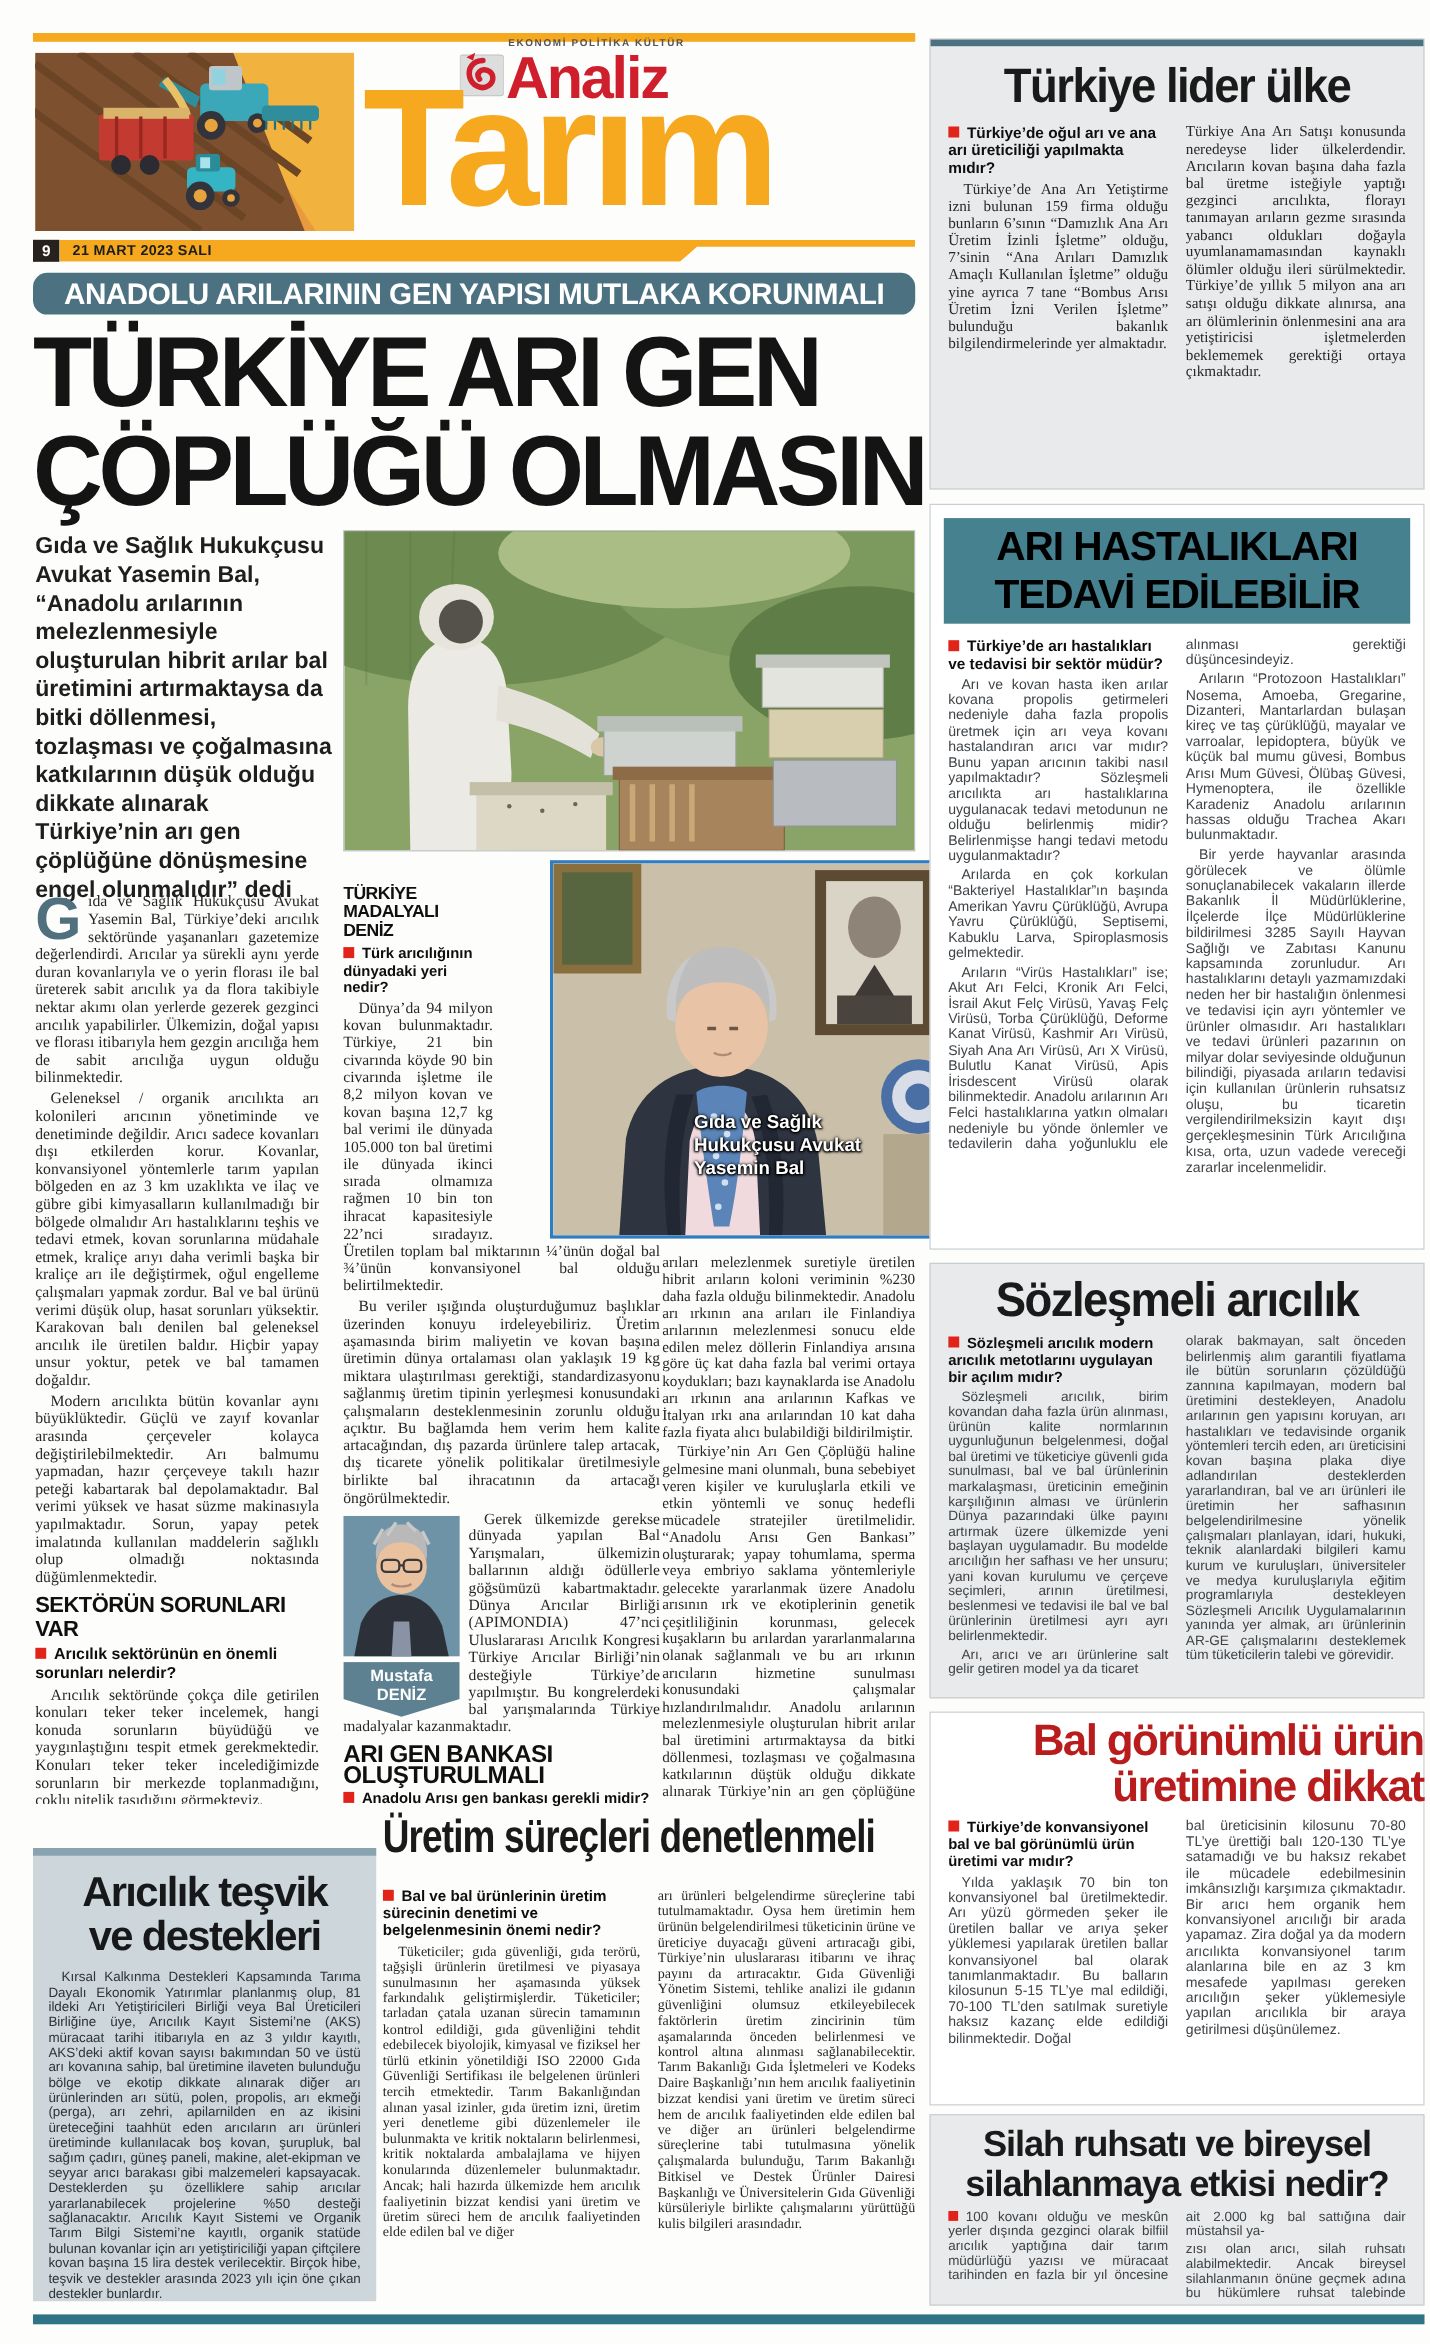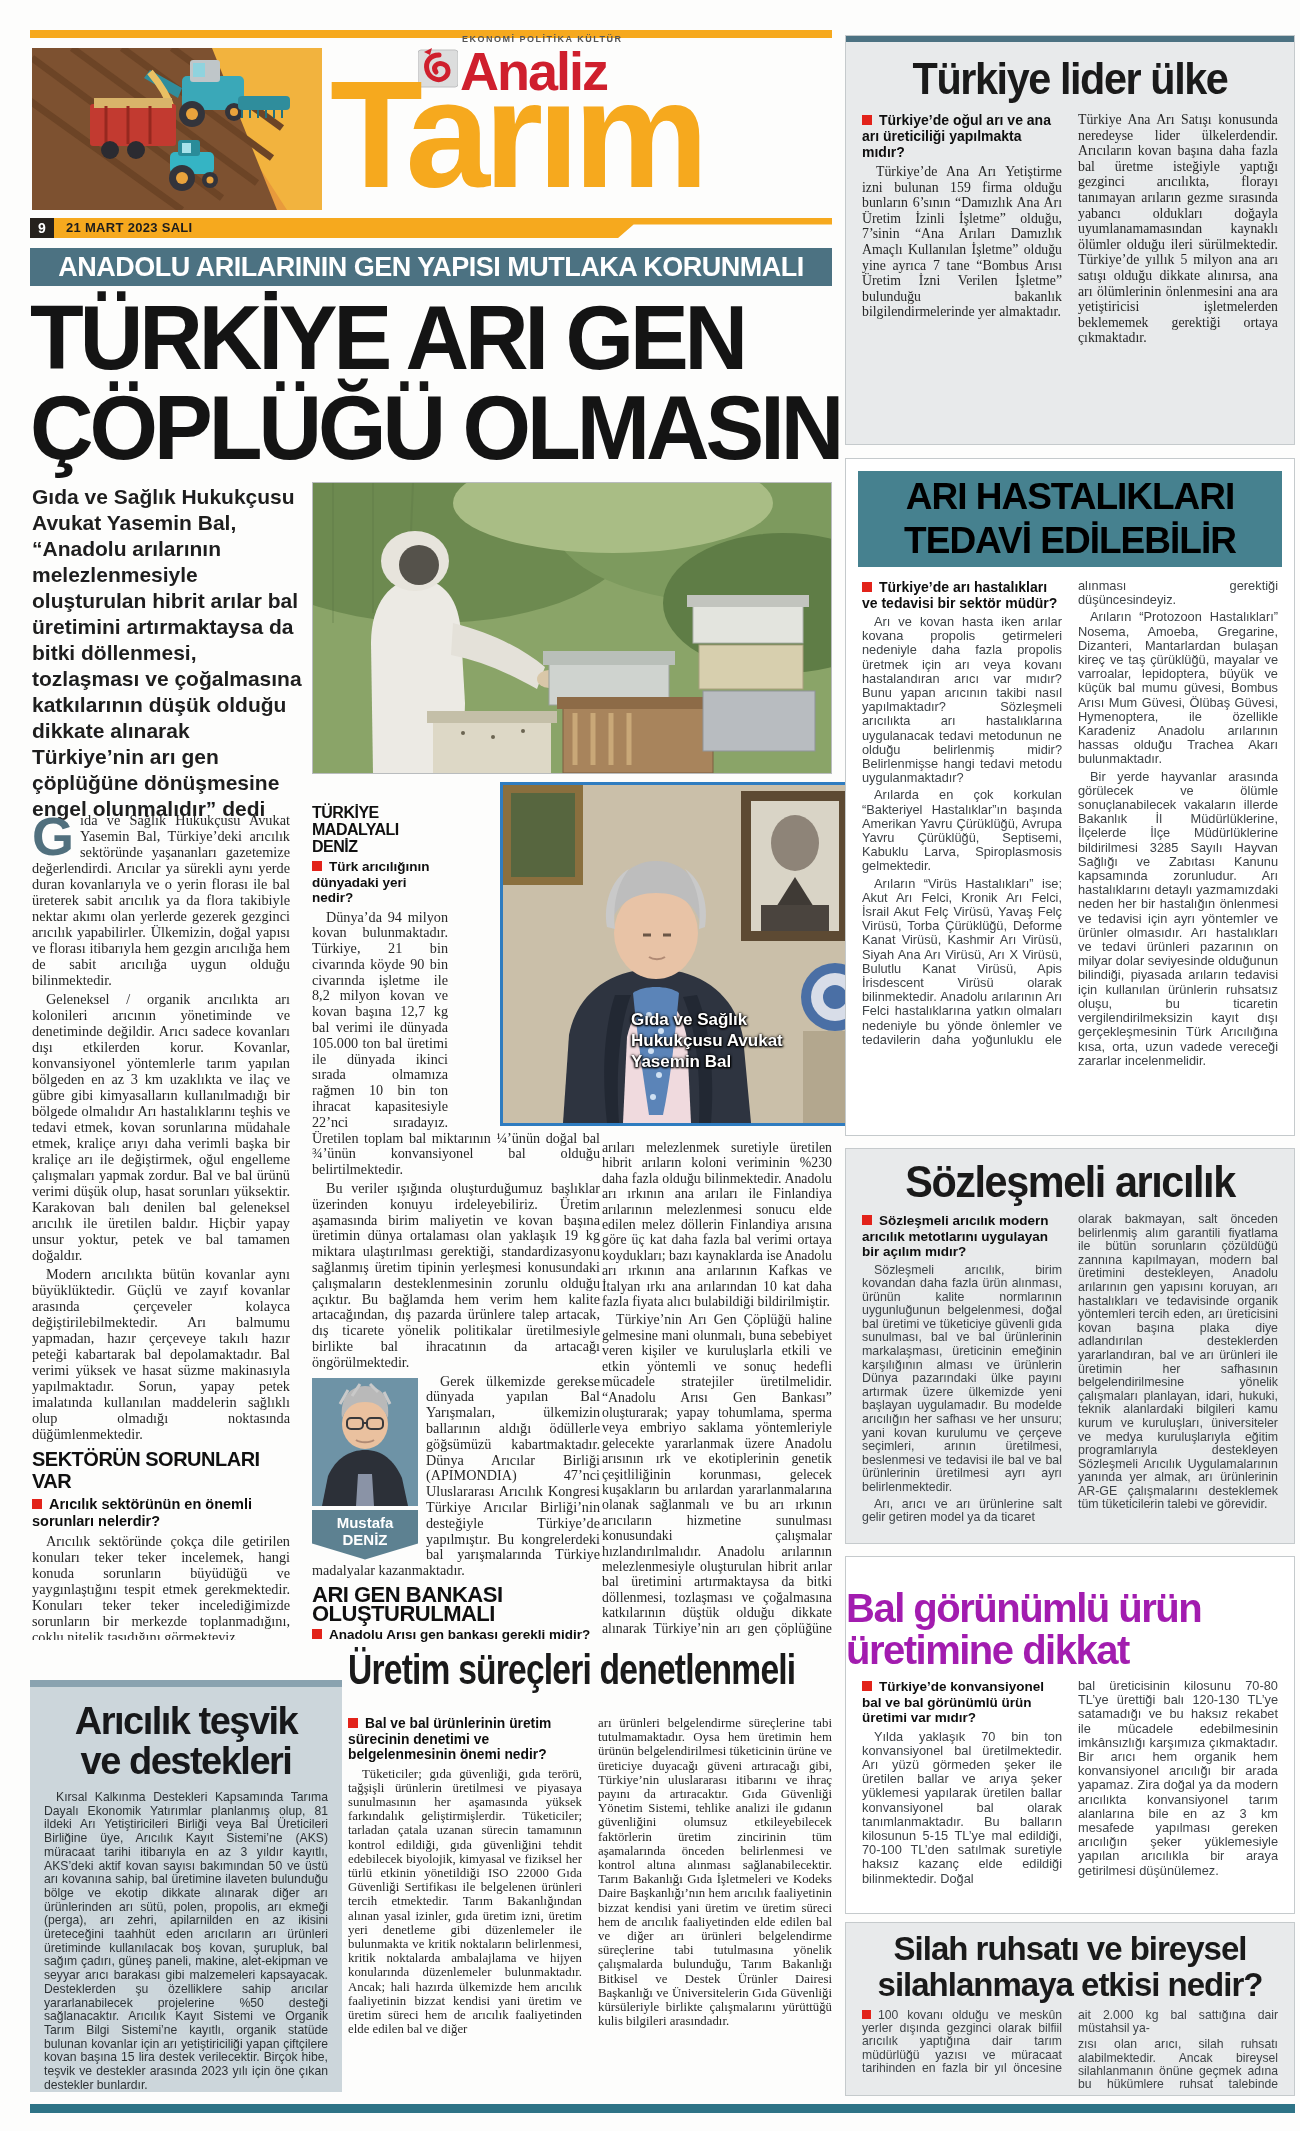--- a/index.html
+++ b/index.html
@@ -114,21 +114,21 @@
       <path d="M6 6 L14 2 L12 9 Z" fill="#cf1f2d"></path>
     </svg>
   </div>
   <div class="abs brand" style="left:460px;top:44px;">Analiz</div>
   <div class="abs wordmark" style="left:330px;top:58px;">Tarım</div>
 
   <div class="abs pagenum" style="left:30px;top:218px;width:24px;height:20px;">9</div>
   <div class="abs datebar" style="left:54px;top:218px;width:778px;height:20px;"></div>
   <div class="abs dateline" style="left:66px;top:218px;">21 MART 2023 SALI</div>
 
-  <div class="abs kicker" style="left:30px;top:248px;width:802px;height:38px;">ANADOLU ARILARININ GEN YAPISI MUTLAKA KORUNMALI</div>
+  <div class="abs kicker" style="left:30px;top:248px;width:802px;height:38px;border-radius:13px;">ANADOLU ARILARININ GEN YAPISI MUTLAKA KORUNMALI</div>
 
   <div class="abs" style="left:30px;top:292px;width:810px;height:184px;">
     <div class="headline">TÜRKİYE ARI GEN</div>
     <div class="headline">ÇÖPLÜĞÜ OLMASIN</div>
   </div>
 
   <div class="abs lead" style="left:32px;top:484px;width:272px;height:306px;">Gıda ve Sağlık Hukukçusu Avukat Yasemin Bal, “Anadolu arılarının melezlenmesiyle oluşturulan hibrit arılar bal üretimini artırmaktaysa da bitki döllenmesi, tozlaşması ve çoğalmasına katkılarının düşük olduğu dikkate alınarak Türkiye’nin arı gen çöplüğüne dönüşmesine engel olunmalıdır” dedi</div>
 
   <div class="abs photo" style="left:312px;top:482px;width:520px;height:292px;">
     <svg width="518" height="290" viewBox="0 0 518 290">
@@ -313,21 +313,21 @@
     <div class="boxhead" style="margin-top:10px;">Sözleşmeli arıcılık</div>
     <div class="ovh cols2" style="margin:8px 16px 0;height:318px;">
       <p class="q" style="font-size:13.5px;line-height:15.5px;"><span class="bullet"></span><span>Sözleşmeli arıcılık modern arıcılık metotlarını uygulayan bir açılım mıdır?</span></p>
       <p class="ap" style="font-size:12.4px;line-height:13.6px;">Sözleşmeli arıcılık, birim kovandan daha fazla ürün alınması, ürünün kalite normlarının uygunluğunun belgelenmesi, doğal bal üretimi ve tüketiciye güvenli gıda sunulması, bal ve bal ürünlerinin markalaşması, üreticinin emeğinin karşılığının alması ve ürünlerin Dünya pazarındaki ülke payını artırmak üzere ülkemizde yeni başlayan uygulamadır. Bu modelde arıcılığın her safhası ve her unsuru; yani kovan kurulumu ve çerçeve seçimleri, arının üretilmesi, beslenmesi ve tedavisi ile bal ve bal ürünlerinin üretilmesi ayrı ayrı belirlenmektedir.</p>
       <p class="ap" style="font-size:12.4px;line-height:13.6px;">Arı, arıcı ve arı ürünlerine salt gelir getiren model ya da ticaret</p>
       <p class="ap noind" style="font-size:12.4px;line-height:13.6px;">olarak bakmayan, salt önceden belirlenmiş alım garantili fiyatlama ile bütün sorunların çözüldüğü zannına kapılmayan, modern bal üretimini destekleyen, Anadolu arılarının gen yapısını koruyan, arı hastalıkları ve tedavisinde organik yöntemleri tercih eden, arı üreticisini kovan başına plaka diye adlandırılan desteklerden yararlandıran, bal ve arı ürünleri ile üretimin her safhasının belgelendirilmesine yönelik çalışmaları planlayan, idari, hukuki, teknik alanlardaki bilgileri kamu kurum ve kuruluşları, üniversiteler ve medya kuruluşlarıyla eğitim programlarıyla destekleyen Sözleşmeli Arıcılık Uygulamalarının yanında yer almak, arı ürünlerinin AR-GE çalışmalarını desteklemek tüm tüketicilerin talebi ve görevidir.</p>
     </div>
   </div>
 
   <div class="abs box white" style="left:845px;top:1556px;width:450px;height:358px;">
-    <div style="text-align:left;font:700 40px/42px 'Liberation Sans',sans-serif;color:#a21caf;letter-spacing:-1.5px;margin-top:30px;">
+    <div style="text-align:right;font:700 40px/42px 'Liberation Sans',sans-serif;color:#b91c1c;letter-spacing:-1.5px;margin-top:4px;">
       <div>Bal görünümlü ürün</div>
       <div>üretimine dikkat</div>
     </div>
     <div class="ovh cols2" style="margin:8px 16px 0;height:240px;">
       <p class="q" style="font-size:13.5px;line-height:15.5px;"><span class="bullet"></span><span>Türkiye’de konvansiyonel bal ve bal görünümlü ürün üretimi var mıdır?</span></p>
       <p class="ap">Yılda yaklaşık 70 bin ton konvansiyonel bal üretilmektedir. Arı yüzü görmeden şeker ile üretilen ballar ve arıya şeker yüklemesi yapılarak üretilen ballar konvansiyonel bal olarak tanımlanmaktadır. Bu balların kilosunun 5-15 TL’ye mal edildiği, 70-100 TL’den satılmak suretiyle haksız kazanç elde edildiği bilinmektedir. Doğal</p>
       <p class="ap noind">bal üreticisinin kilosunu 70-80 TL’ye ürettiği balı 120-130 TL’ye satamadığı ve bu haksız rekabet ile mücadele edebilmesinin imkânsızlığı karşımıza çıkmaktadır. Bir arıcı hem organik hem konvansiyonel arıcılığı bir arada yapamaz. Zira doğal ya da modern arıcılıkta konvansiyonel tarım alanlarına bile en az 3 km mesafede yapılması gereken arıcılığın şeker yüklemesiyle yapılan arıcılıkla bir araya getirilmesi düşünülemez.</p>
     </div>
   </div>
 

